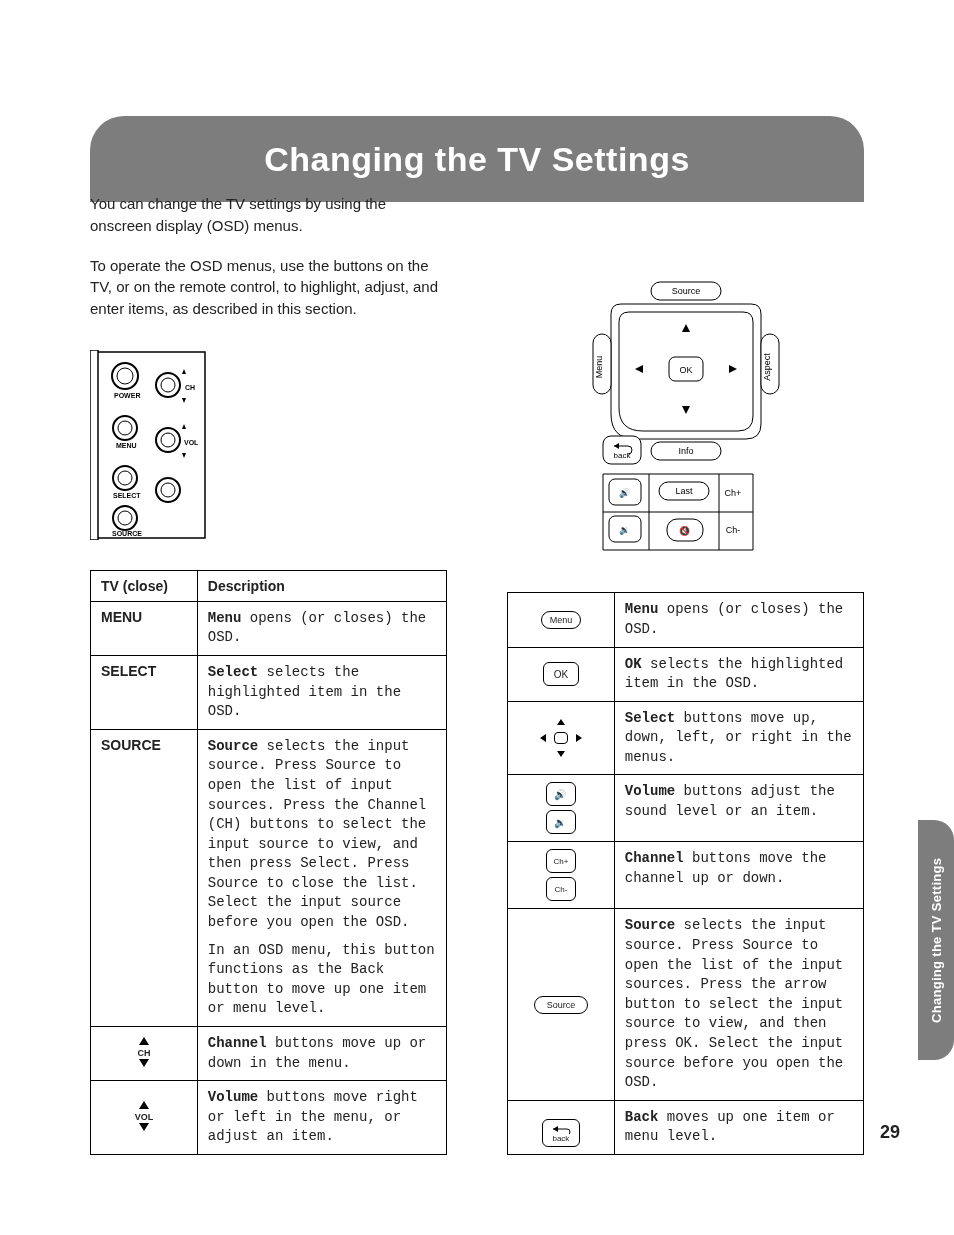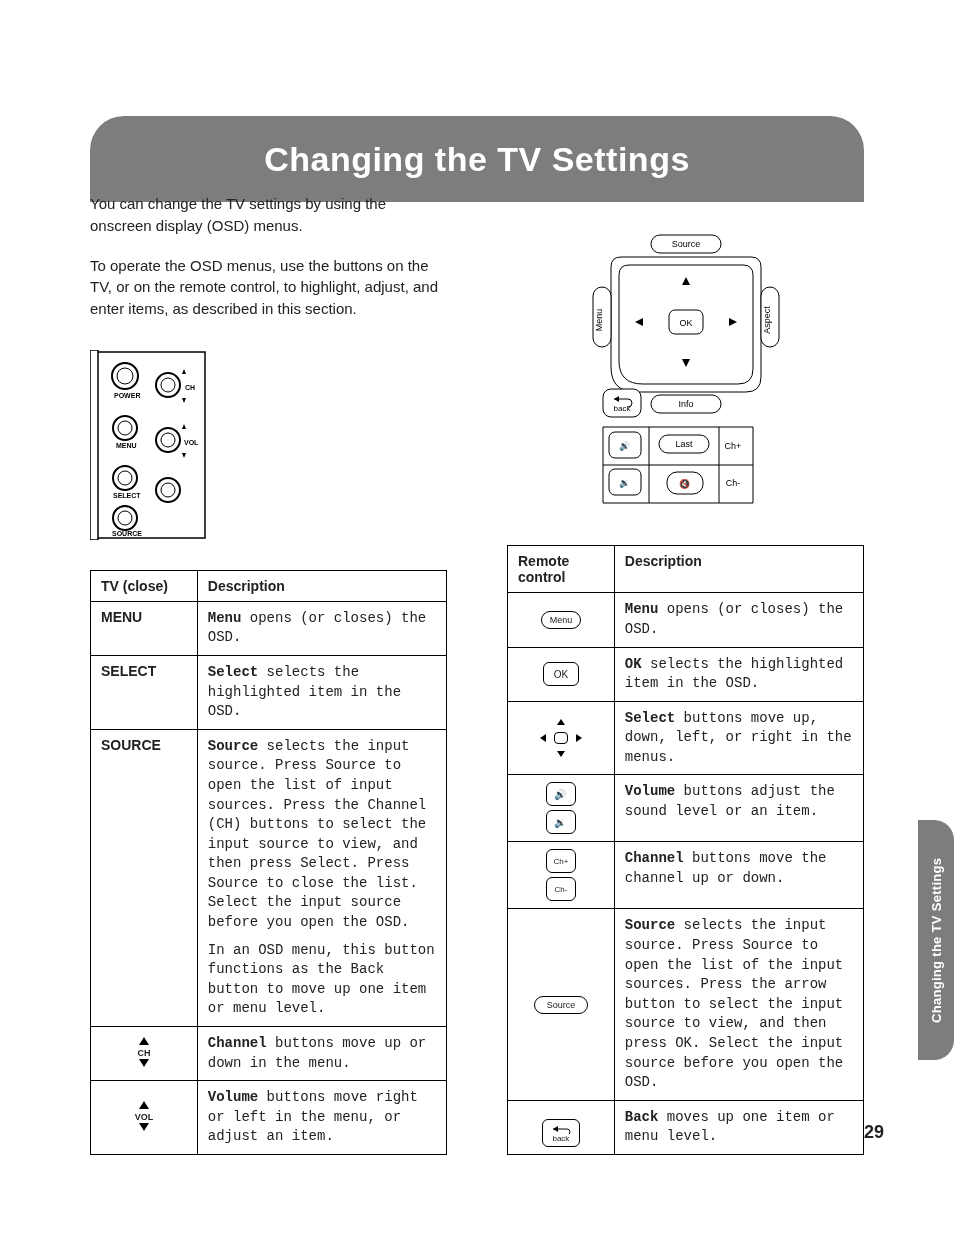--- a/index.html
+++ b/index.html
@@ -115,21 +115,21 @@
     color: #fff;
     font-size: 13px;
     font-weight: bold;
     writing-mode: vertical-rl;
     transform: rotate(180deg);
     display:flex;align-items:center;justify-content:center;
     letter-spacing:0.3px;
   }
   .page-num {
     position: absolute;
-    right: 70px;
+    right: 54px;
     bottom: 92px;
     font-weight: bold;
     font-size: 18px;
   }
   .desc-inner { line-height:1.4;font-family:Liberation Mono, monospace; }
   .desc-inner b { font-weight: bold; }
   .chvol { line-height:1.2; font-size:9px; font-weight:bold; }
   
   .arrow-pad {
     display:grid;grid-template-columns:repeat(3,16px);grid-template-rows:repeat(3,14px);gap:2px;justify-content:center;
@@ -278,24 +278,20 @@
           <path d="M32 200 h150 v76 h-150 z" fill="none" stroke="#000" rx="8"></path>
           <line x1="78" y1="200" x2="78" y2="276" stroke="#000"></line>
           <line x1="148" y1="200" x2="148" y2="276" stroke="#000"></line>
           <line x1="32" y1="238" x2="182" y2="238" stroke="#000"></line>
         </g>
       </svg>
     </div>
 
     <table class="desc">
       <tbody>
-          <tr>
-        <th style="width:28%">Remote control</th>
-        <th>Description</th>
-      </tr>
       <tr>
         <td class="iconcell"><span class="rbtn-pill">Menu</span></td>
         <td class="desc-inner"><b>Menu</b><span> opens (or closes) the OSD.</span></td>
       </tr>
       <tr>
         <td class="iconcell"><span class="rbtn-sq" style="width:36px">OK</span></td>
         <td class="desc-inner"><b>OK</b><span> selects the highlighted item in the OSD.</span></td>
       </tr>
       <tr>
         <td class="iconcell">

